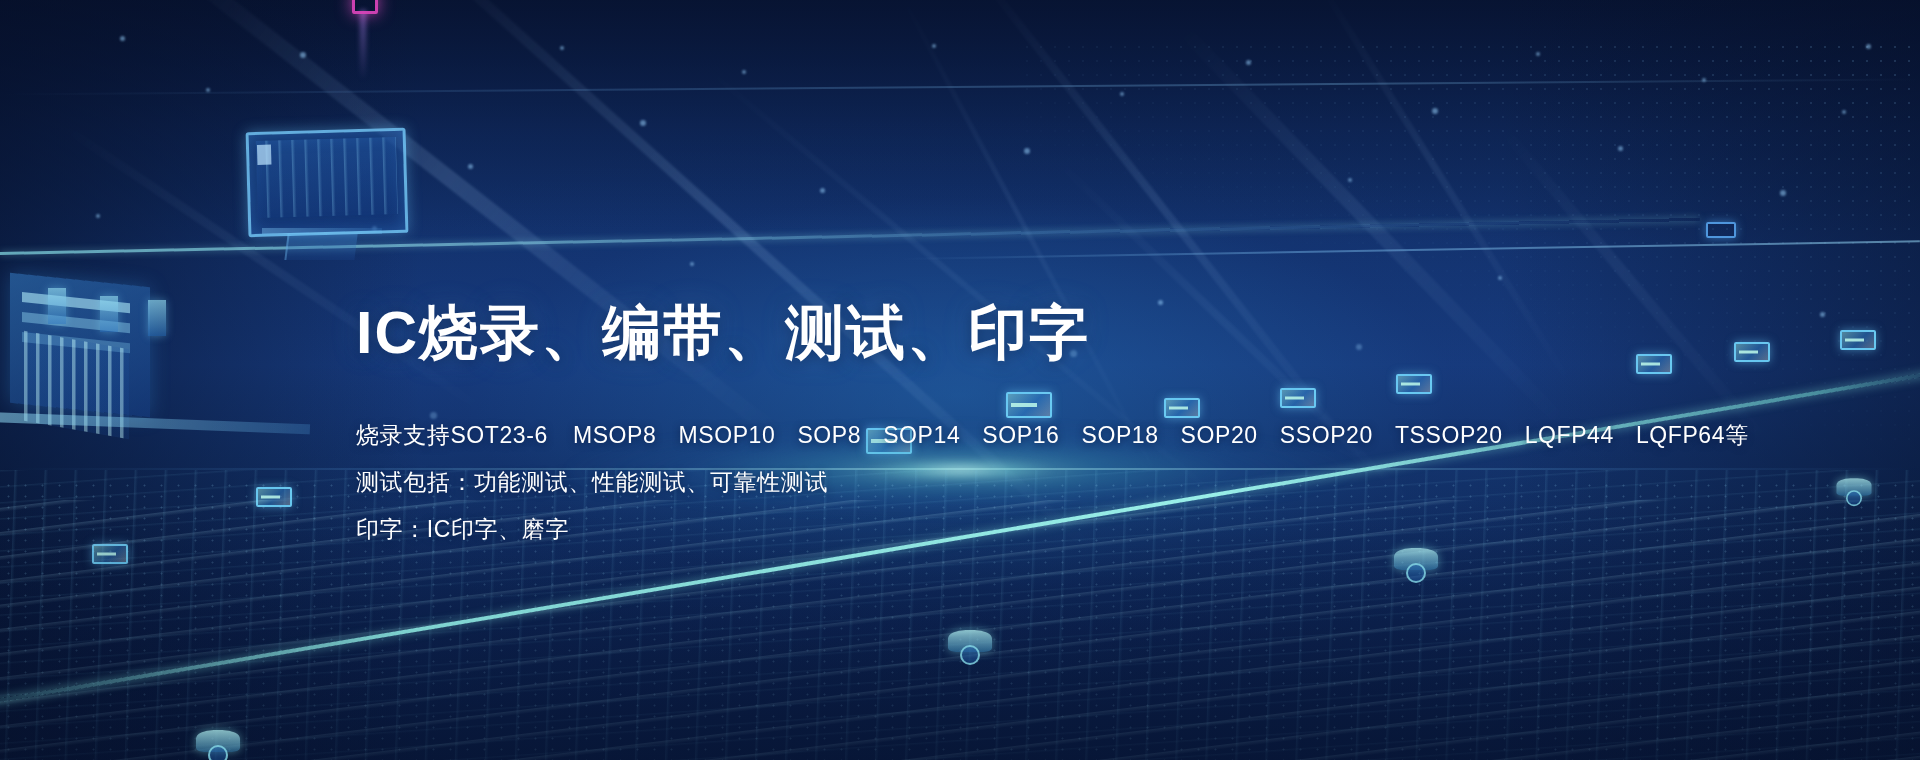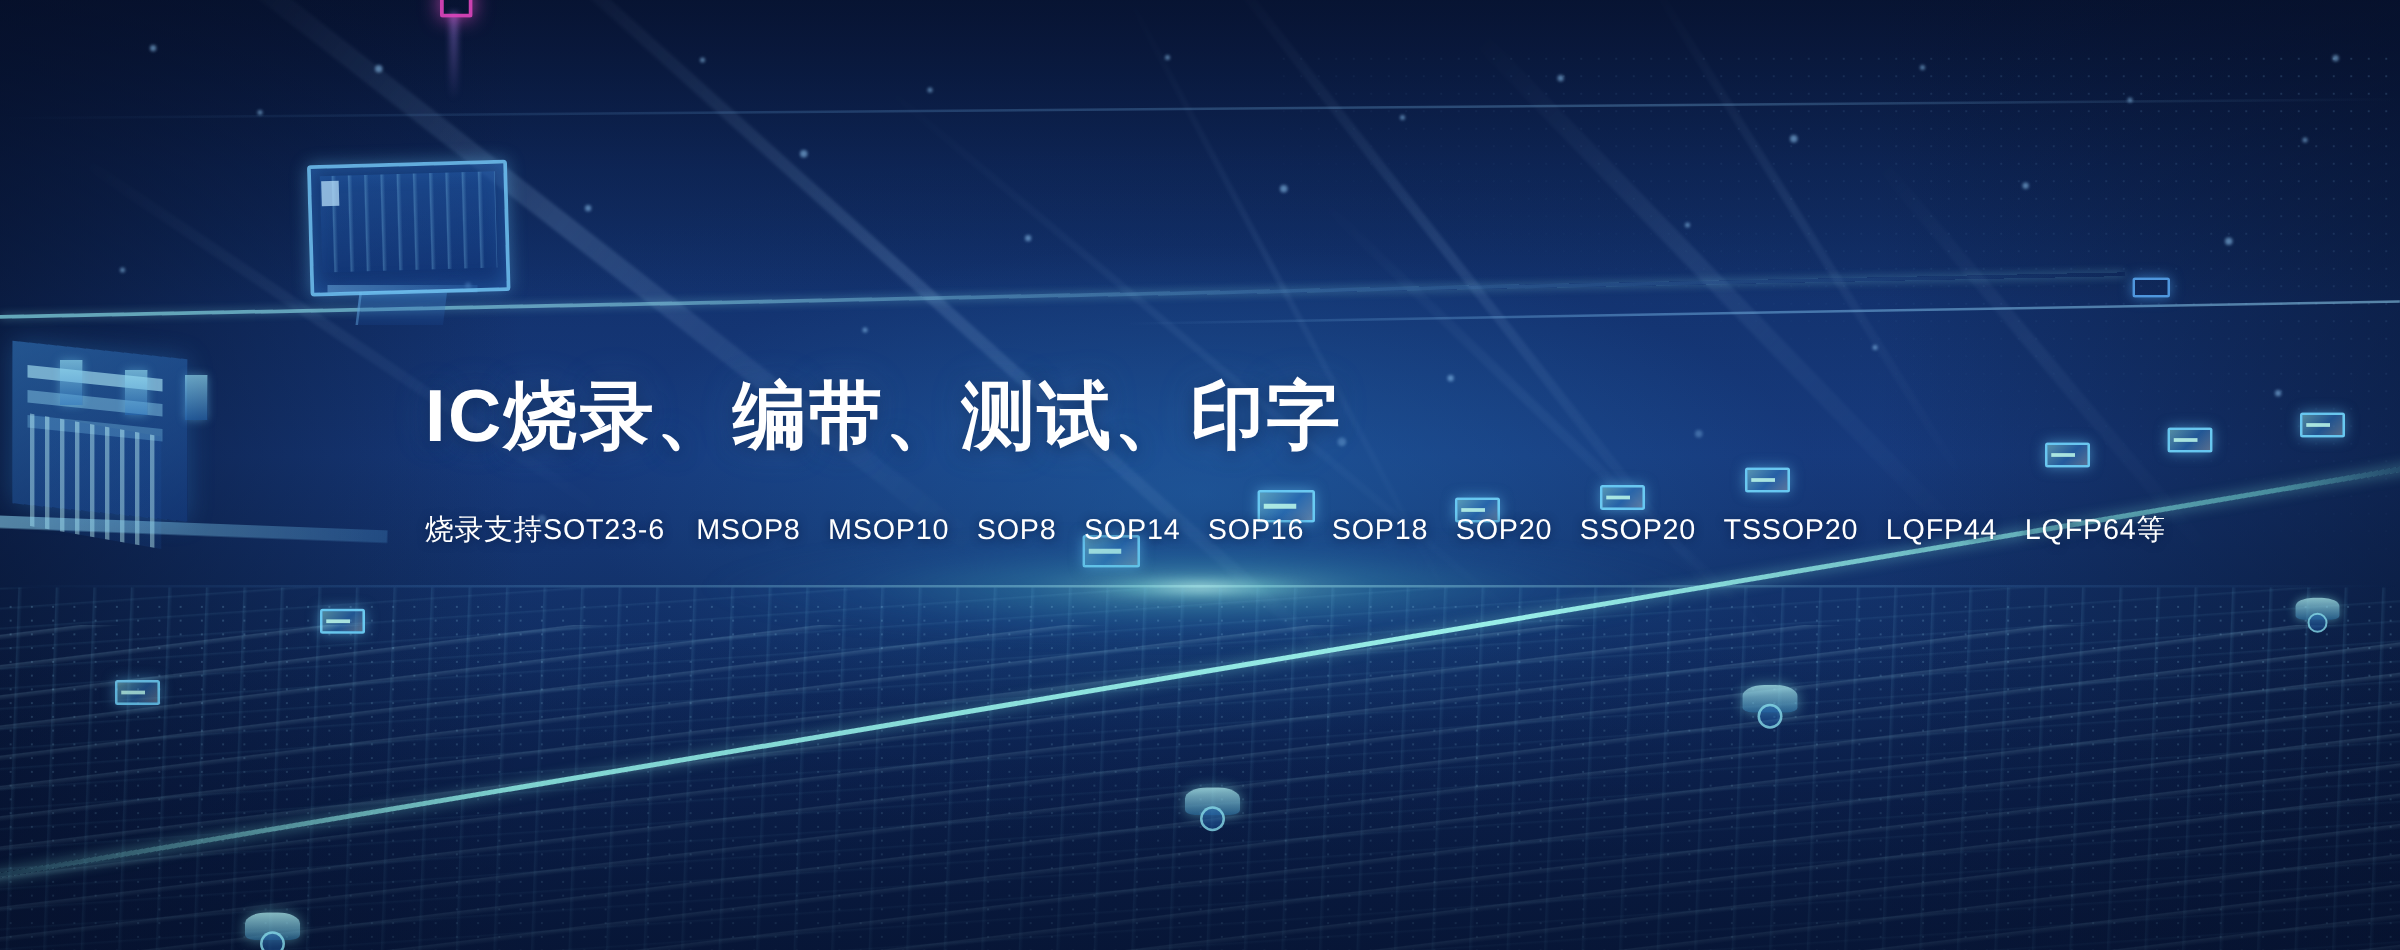--- a/index.html
+++ b/index.html
@@ -287,33 +287,33 @@
   }
   .logo-text {
     font-size:23px; letter-spacing:1.5px;
     color:#6fc6e8;
     text-shadow:0 0 10px rgba(90,190,230,0.55);
     font-family:"Liberation Sans", sans-serif;
   }
 
   
   .content {
-    position:absolute; left:340px; top:300px; width:1250px;
+    position:absolute; left:356px; top:300px; width:1250px;
     z-index:30;
   }
   .headline {
     font-size:59px;
     font-weight:bold;
     color:#ffffff;
     letter-spacing:2px;
     line-height:1.15;
     text-shadow:0 2px 14px rgba(10,35,80,0.75), 0 0 28px rgba(120,190,255,0.25);
     white-space:nowrap;
   }
-  .sublines { margin-top:44px; }
+  .sublines { margin-top:56px; }
   .subline {
     font-size:23px;
     color:#ffffff;
     line-height:1.0;
     margin-bottom:24px;
     letter-spacing:0.6px;
     text-shadow:0 1px 7px rgba(8,28,70,0.85);
     white-space:nowrap;
   }
   .pkg-list { display:inline; }
@@ -430,17 +430,19 @@
 
     <div class="headline">IC烧录、编带、测试、印字</div>
 
     <div class="sublines">
 
       <div class="subline">
         <span class="pkg-lead">烧录支持SOT23-6</span>
         <span class="pkg-list" id="pkg-list"><span class="pkg">MSOP8</span><span class="pkg">MSOP10</span><span class="pkg">SOP8</span><span class="pkg">SOP14</span><span class="pkg">SOP16</span><span class="pkg">SOP18</span><span class="pkg">SOP20</span><span class="pkg">SSOP20</span><span class="pkg">TSSOP20</span><span class="pkg">LQFP44</span><span class="pkg">LQFP64等</span></span>
       </div>
 
-
+      <div class="subline">测试包括：功能测试、性能测试、可靠性测试</div>
+
+      <div class="subline">印字：IC印字、磨字</div>
     </div>
   </div>
 
 </div>
 
 </body></html>

